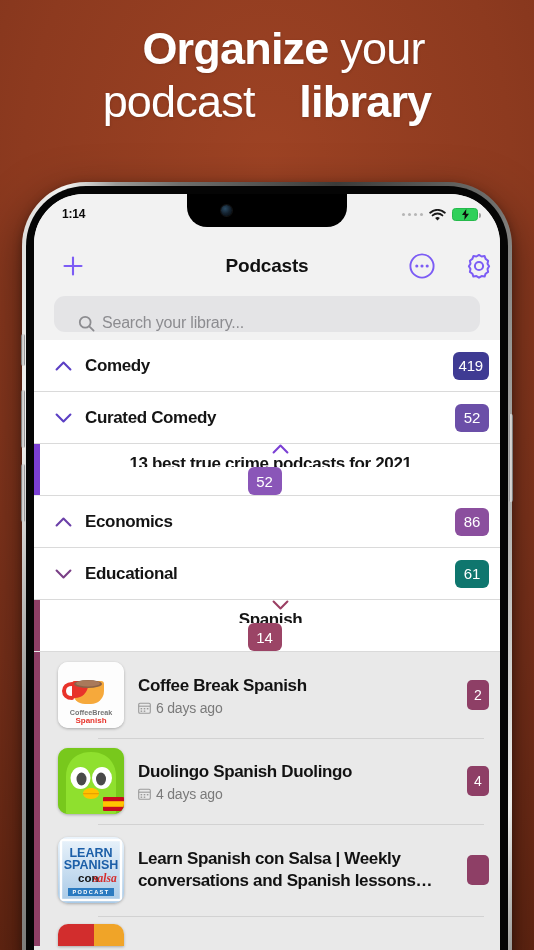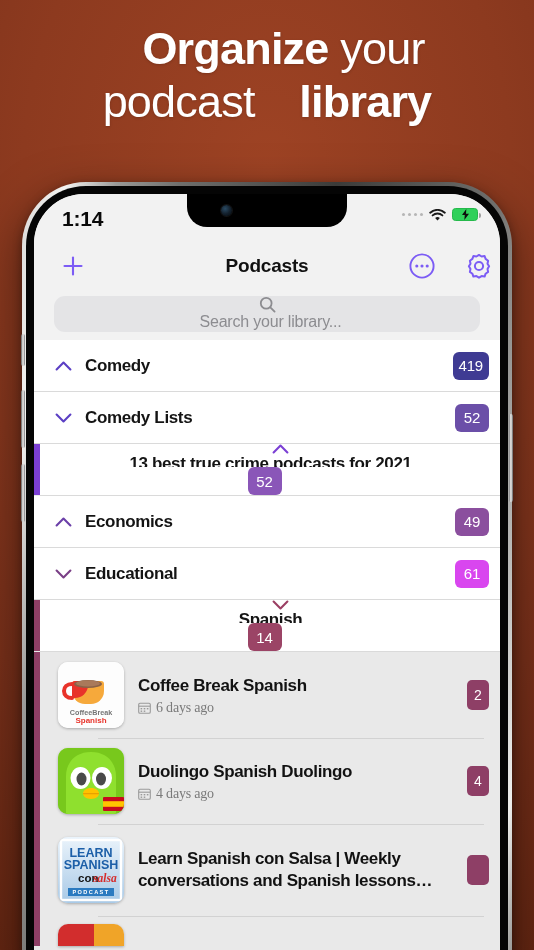--- a/index.html
+++ b/index.html
@@ -58,21 +58,21 @@
     box-shadow:0 0 0 1px #131313;
   }
 
   
   .statusbar {
     position:absolute; top:0; left:0; width:466px; height:46px;
     background:#f2f2f2; z-index:30;
   }
   .sb-time {
     position:absolute; left:28px; top:13px;
-    font-size:21px; font-weight:bold; color:#0a0a0a; letter-spacing:-0.2px;
+    font-size:12px; font-weight:bold; color:#0a0a0a; letter-spacing:-0.2px;
   }
   .sb-right { position:absolute; right:22px; top:14px; display:flex; align-items:center; gap:6px; }
   .sig-dots { display:flex; gap:2.5px; align-items:center; }
   .sig-dots i { width:3.5px; height:3.5px; border-radius:50%; background:#b6b6b6; display:block; }
   .wifi { width:17px; height:13px; position:relative; }
   .batt {
     width:26px; height:13px; border-radius:3.5px; background:#2fd05a;
     position:relative; border:1px solid #25b94b;
     display:flex; align-items:center; justify-content:center;
   }
@@ -98,21 +98,21 @@
   .nav-dots { position:absolute; right:80px; top:12px; width:28px; height:28px; }
   .nav-gear { position:absolute; right:22px; top:11px; width:30px; height:30px; }
 
   
   .searchwrap {
     position:absolute; top:98px; left:0; width:466px; height:48px;
     background:#f2f2f2; z-index:20;
   }
   .searchbar {
     position:absolute; left:20px; top:4px; width:426px; height:36px;
-    background:#e4e4e6; border-radius:11px; display:flex; align-items:center; padding:0 0;flex-direction:column;
+    background:#e4e4e6; border-radius:11px; display:flex; align-items:flex-end; padding:0 24px;
   }
   .search-ph { font-size:16px; color:#8c8c90; margin-left:7px; letter-spacing:-0.2px; }
 
   
   .list {
     position:absolute; top:146px; left:0; width:466px; height:632px;
     background:#e9e9e9; overflow:hidden;
   }
 
   .sec-row {
@@ -154,21 +154,21 @@
   }
   .pod-mid { flex:1; margin-left:14px; min-width:0; padding-right:22px; }
   .pod-title {
     font-size:17px; font-weight:bold; color:#121212; letter-spacing:-0.35px;
     line-height:22px; overflow:hidden;
   }
   .pod-title.one { white-space:nowrap; text-overflow:ellipsis; }
   .pod-title.two { display:-webkit-box; -webkit-line-clamp:2; -webkit-box-orient:vertical; }
   .pod-date {
     margin-top:3px; font-size:14px; color:#7a7a7a;
-    display:flex; align-items:center; gap:5px; letter-spacing:-0.2px;font-family:Liberation Serif, serif;
+    display:flex; align-items:center; gap:5px; letter-spacing:-0.2px;
   }
   .cal-ico { width:13px; height:12px; flex:none; }
   .pod-badge {
     margin-right:11px; width:22px; height:30px; border-radius:5px;
     color:#fff; font-size:14px; display:flex; align-items:center; justify-content:center;
     flex:none;
   }
 
   
   .art-cbs { background:#fff; }
@@ -273,21 +273,21 @@
         <span class="sec-label">Comedy</span>
         <span class="sec-badge" style="background:#3f3b93">419</span>
       </div>
 
       <div class="sec-row">
         <span class="sec-chev">
           <svg width="17" height="10" viewBox="0 0 17 10">
               <polyline points="1.6,1.6 8.5,8.4 15.4,1.6" stroke="#5b3fc4" stroke-width="2.1" fill="none" stroke-linecap="round" stroke-linejoin="round"></polyline>
             </svg>
         </span>
-        <span class="sec-label">Comedy Lists</span>
+        <span class="sec-label">Curated Comedy</span>
         <span class="sec-badge" style="background:#6b4fa8">52</span>
       </div>
 
       <div class="sec-row nested">
         <span class="sec-bar" style="background:#7b3fd4"></span>
         <span class="sec-chev">
           <svg width="17" height="10" viewBox="0 0 17 10">
               <polyline points="1.6,8.4 8.5,1.6 15.4,8.4" stroke="#7b3fd4" stroke-width="2.1" fill="none" stroke-linecap="round" stroke-linejoin="round"></polyline>
             </svg>
         </span>
@@ -295,31 +295,31 @@
         <span class="sec-badge" style="background:#8a56b8">52</span>
       </div>
 
       <div class="sec-row">
         <span class="sec-chev">
           <svg width="17" height="10" viewBox="0 0 17 10">
               <polyline points="1.6,8.4 8.5,1.6 15.4,8.4" stroke="#6b3fa8" stroke-width="2.1" fill="none" stroke-linecap="round" stroke-linejoin="round"></polyline>
             </svg>
         </span>
         <span class="sec-label">Economics</span>
-        <span class="sec-badge" style="background:#8b4f9e">49</span>
+        <span class="sec-badge" style="background:#8b4f9e">86</span>
       </div>
 
       <div class="sec-row">
         <span class="sec-chev">
           <svg width="17" height="10" viewBox="0 0 17 10">
               <polyline points="1.6,1.6 8.5,8.4 15.4,1.6" stroke="#7a3f86" stroke-width="2.1" fill="none" stroke-linecap="round" stroke-linejoin="round"></polyline>
             </svg>
         </span>
         <span class="sec-label">Educational</span>
-        <span class="sec-badge" style="background:#d946ef">61</span>
+        <span class="sec-badge" style="background:#0f766e">61</span>
       </div>
 
       <div class="sec-row nested">
         <span class="sec-bar" style="background:#8e3f66"></span>
         <span class="sec-chev">
           <svg width="17" height="10" viewBox="0 0 17 10">
               <polyline points="1.6,1.6 8.5,8.4 15.4,1.6" stroke="#9b3f63" stroke-width="2.1" fill="none" stroke-linecap="round" stroke-linejoin="round"></polyline>
             </svg>
         </span>
         <span class="sec-label">Spanish</span>

